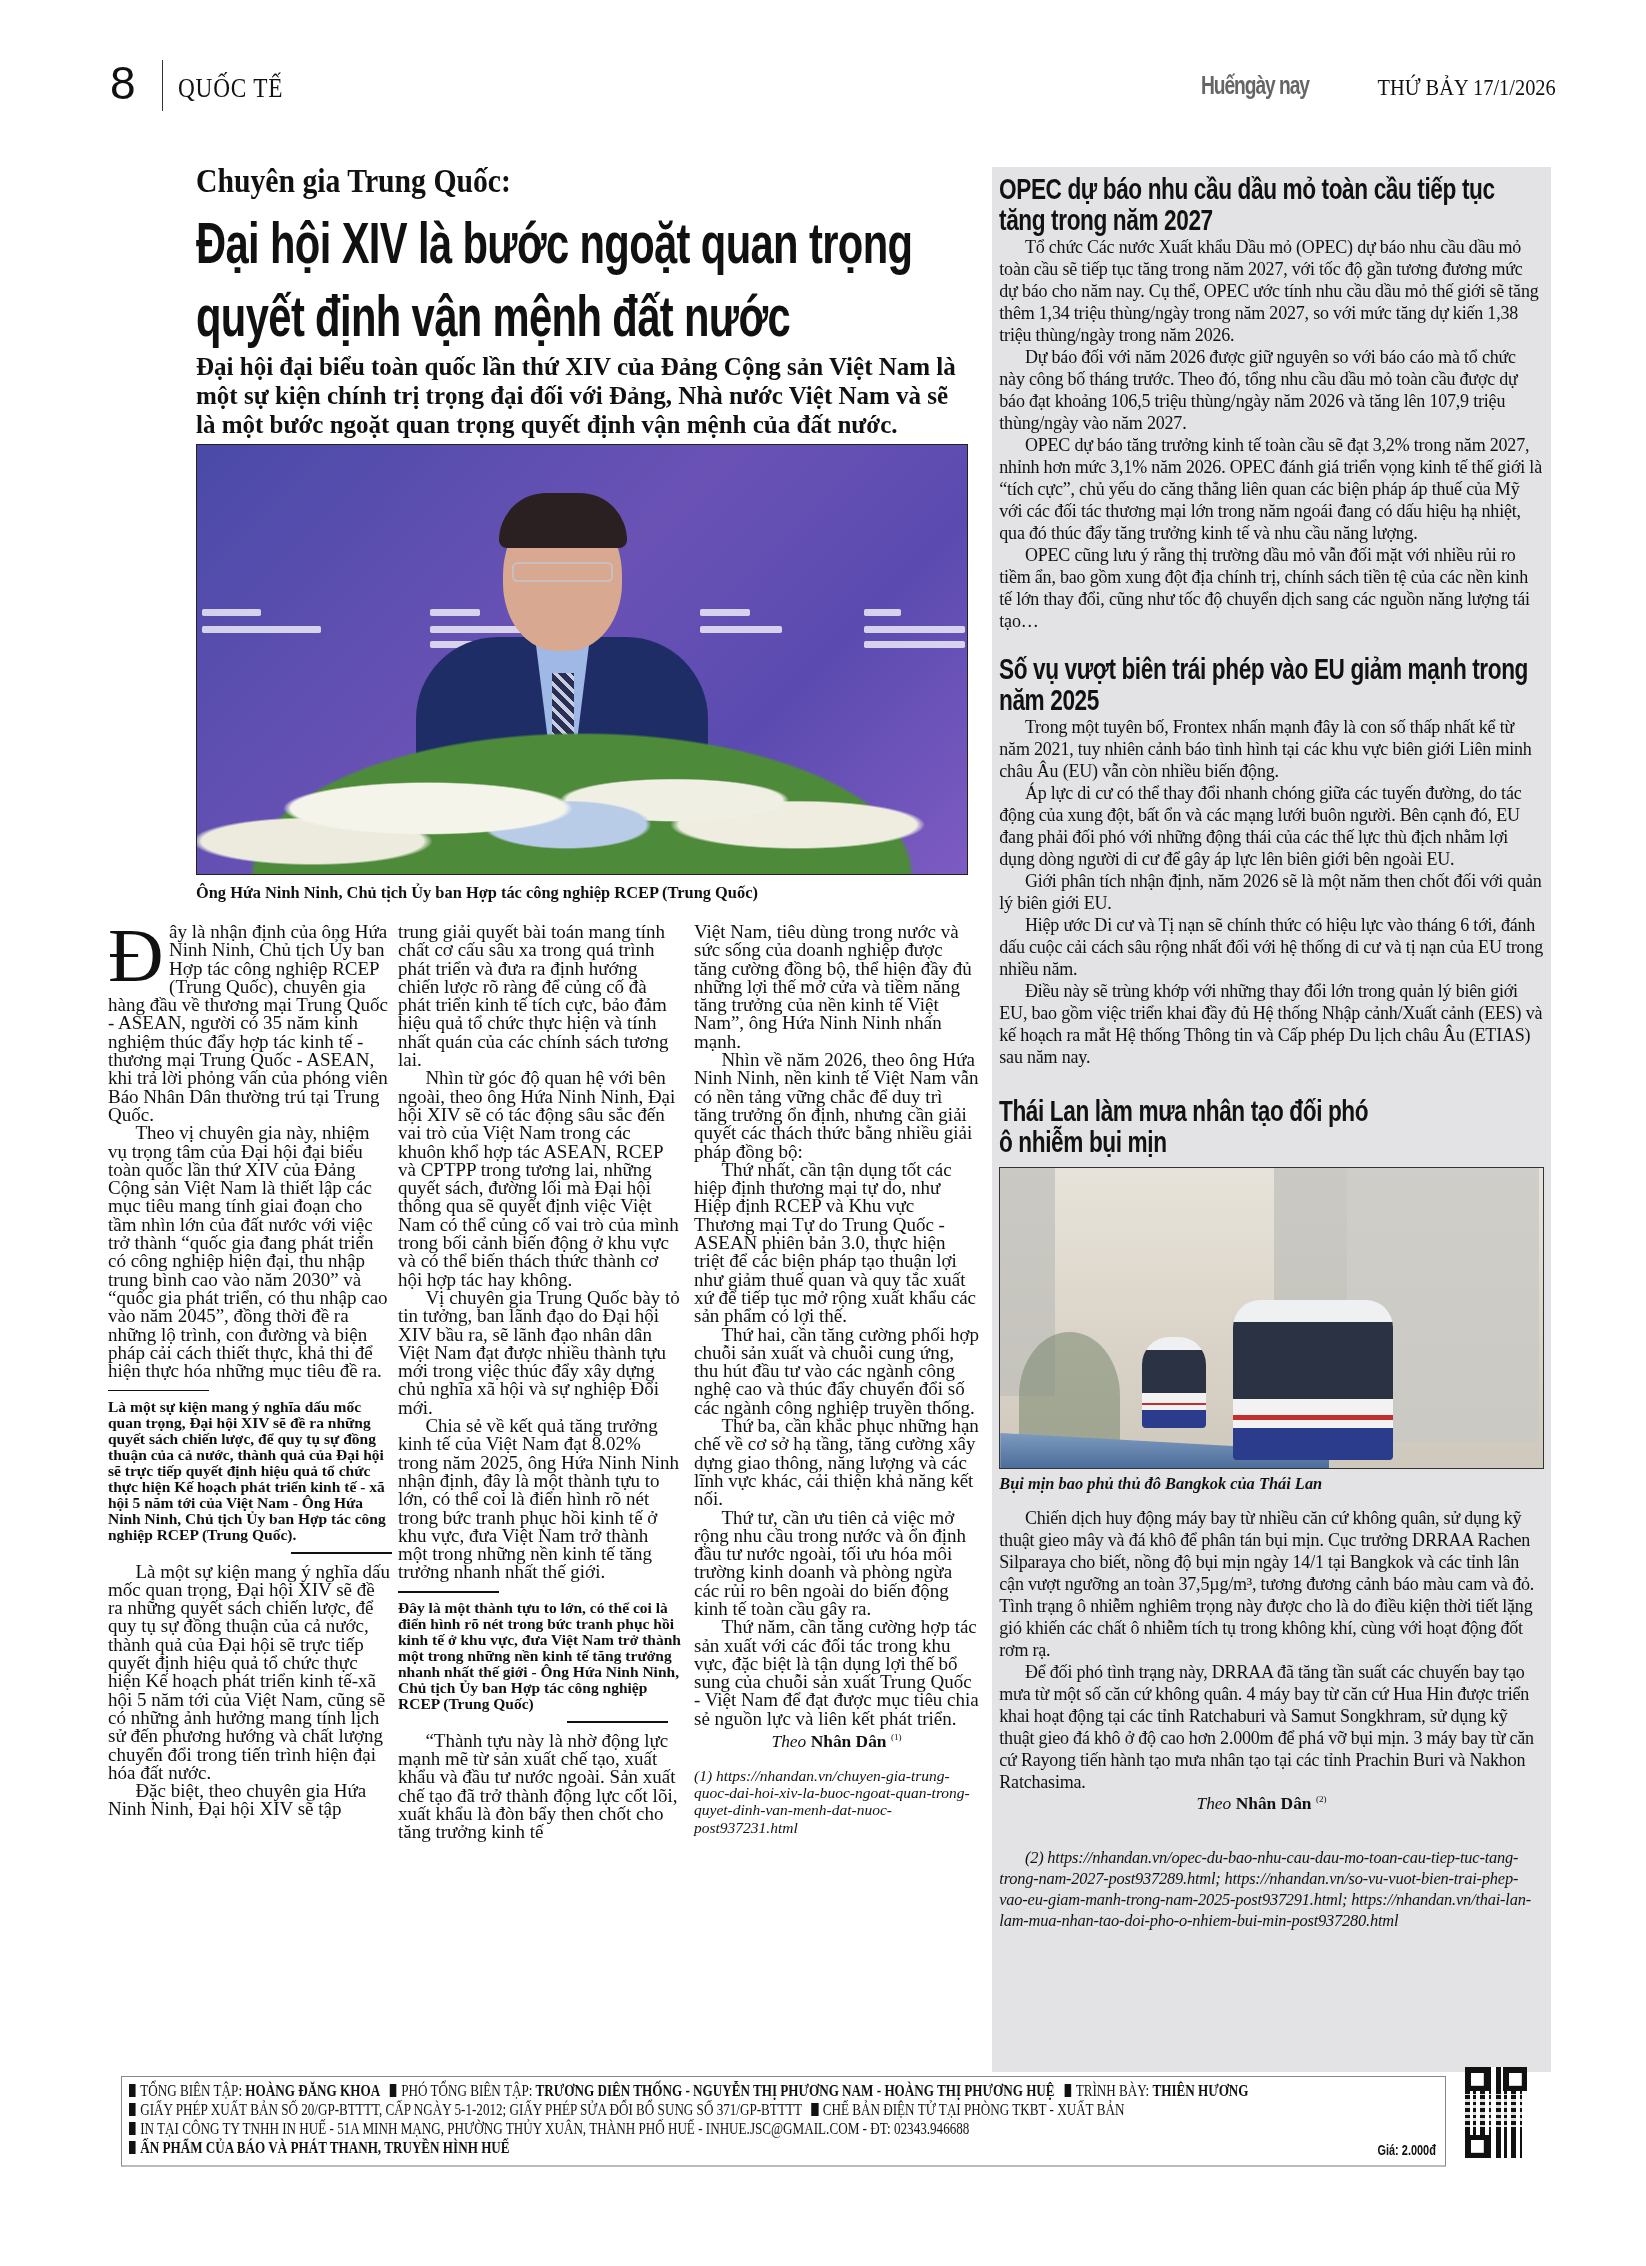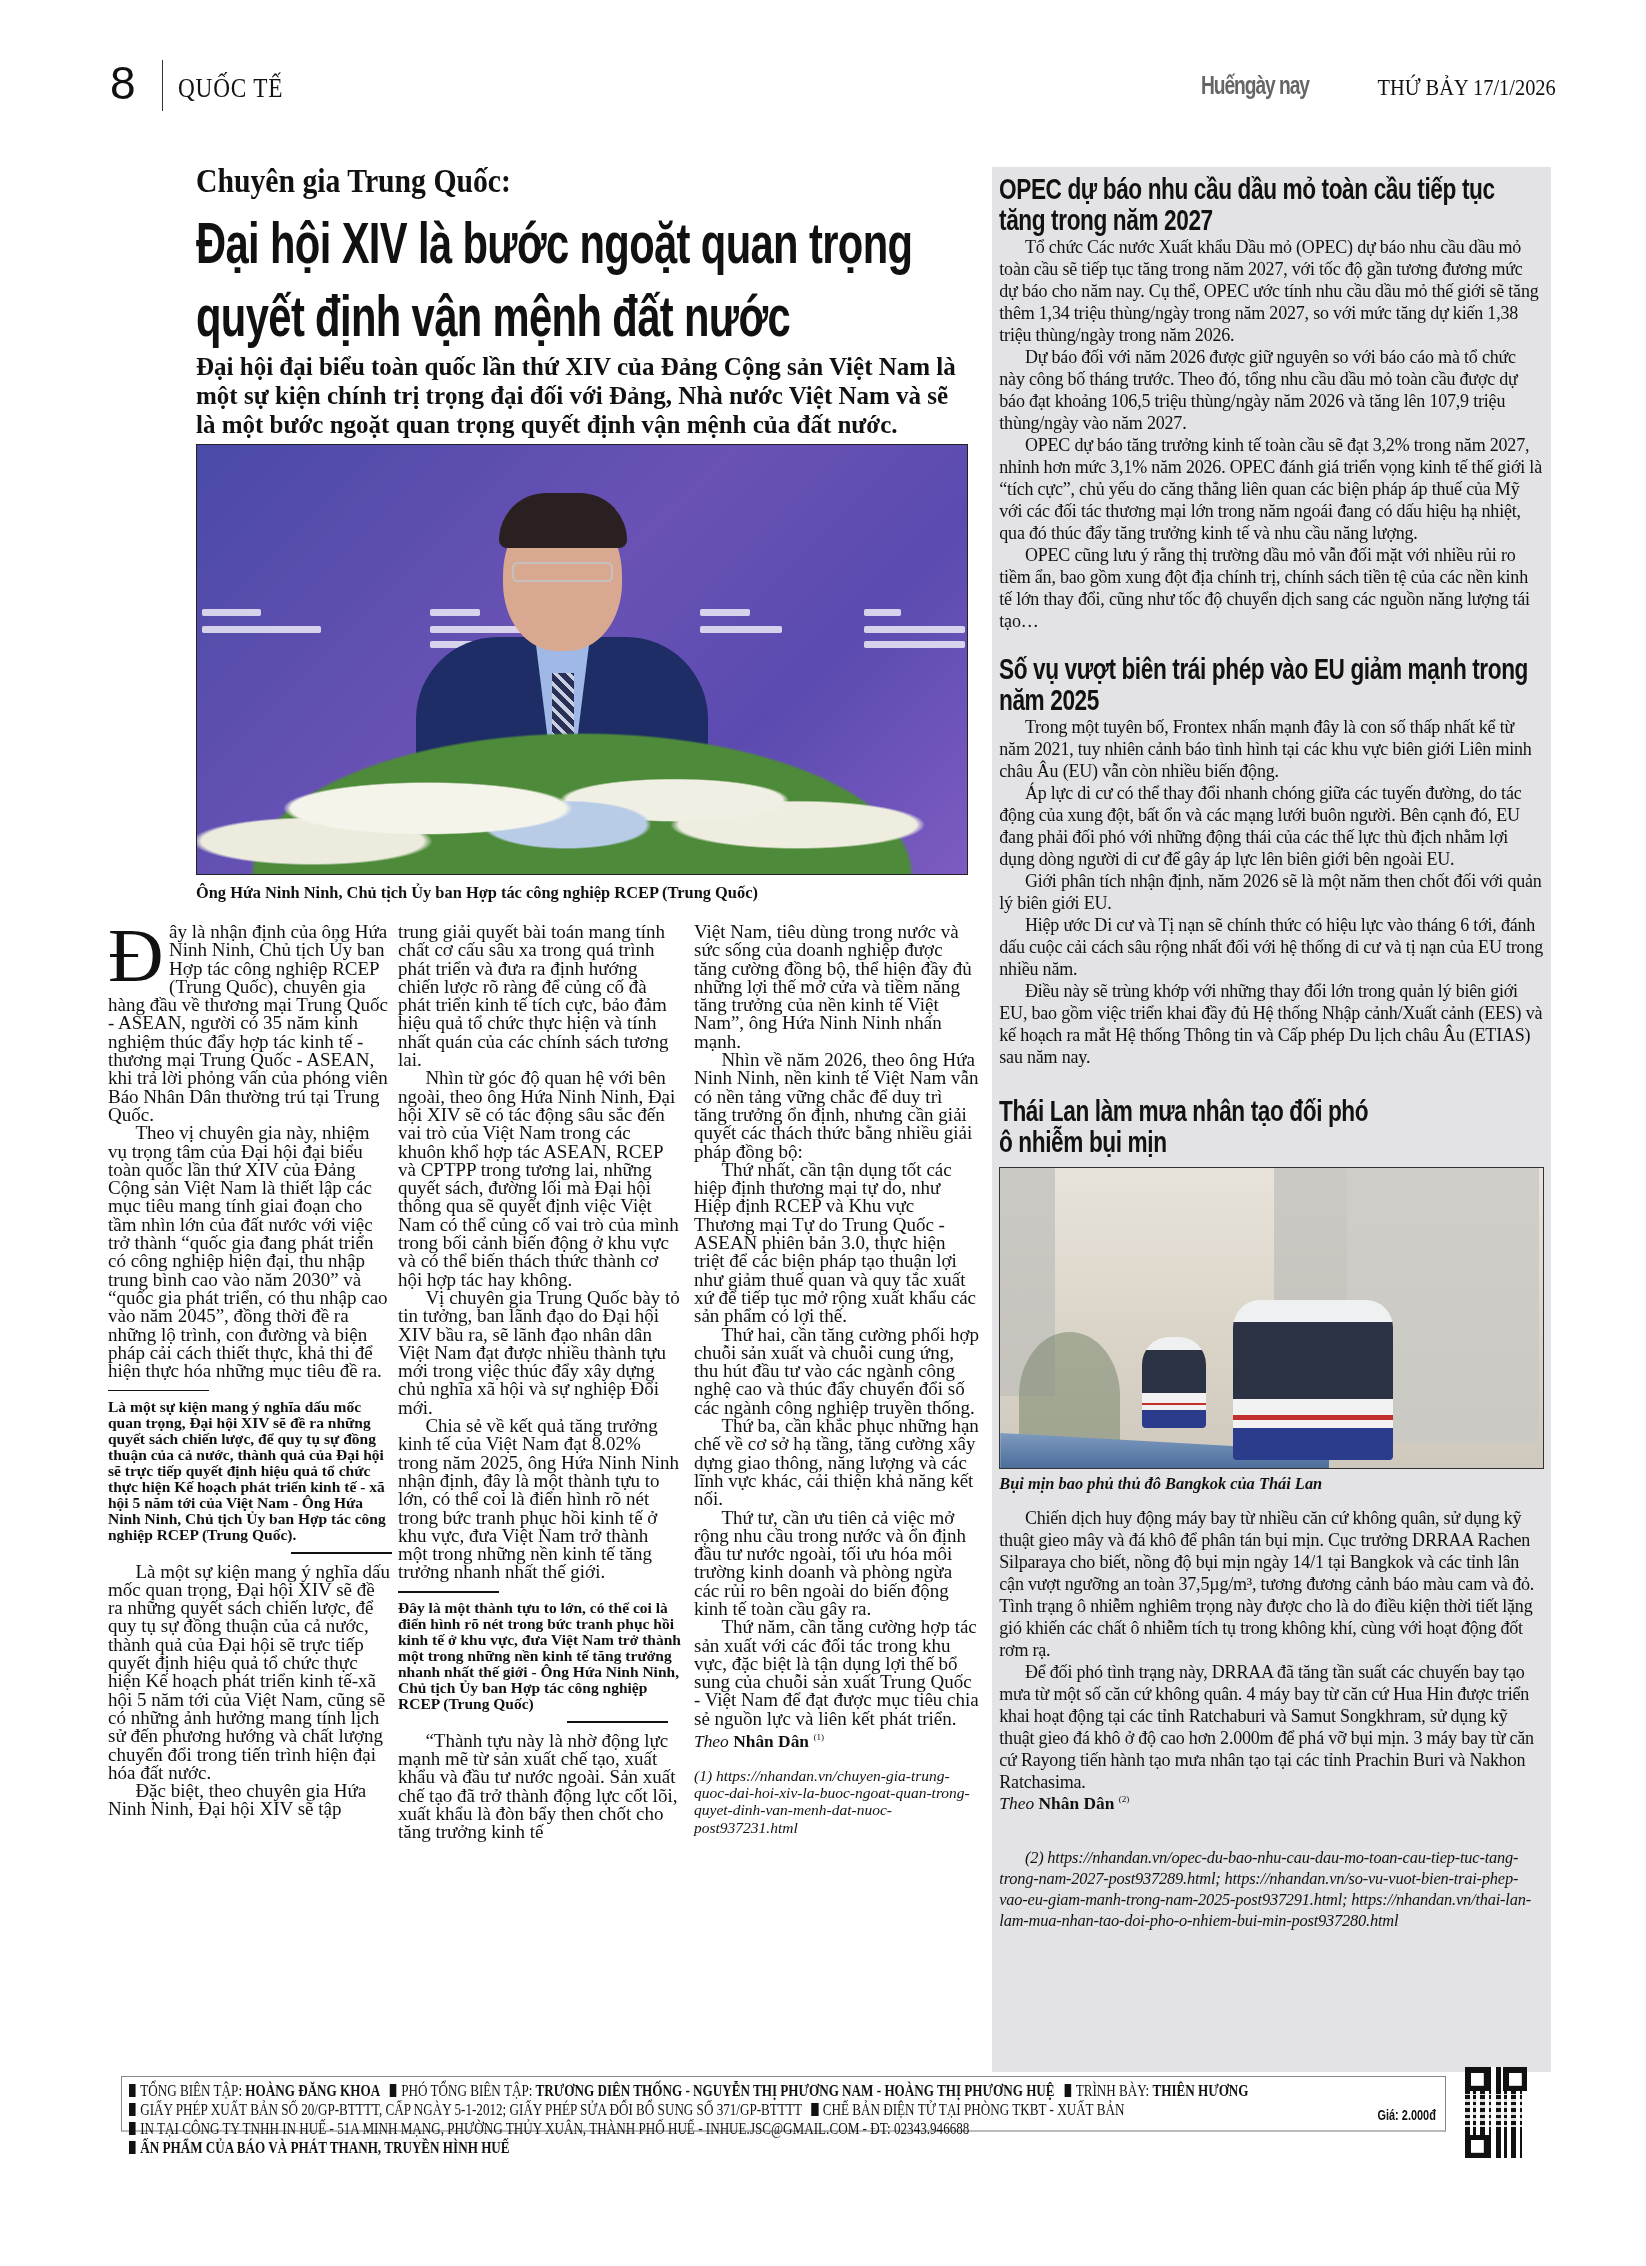--- a/index.html
+++ b/index.html
@@ -35,39 +35,39 @@
                 radial-gradient(ellipse at 15% 80%, #ecebde 0 12%, transparent 13%),
                 radial-gradient(ellipse at 50% 100%, #4d8a3a 0 60%, transparent 61%); }
   .photo-caption { position: absolute; left: 196px; top: 883px; font-size: 16.4px; font-weight: 700; }
 
   .col { position: absolute; font-size: 19px; line-height: 18.3px; text-align: left; }
   .col p { text-indent: 27.4px; }
   .col p.noind { text-indent: 0; }
   .dropcap { float: left; font-size: 77px; line-height: 60px; margin: 1.8px 5.5px 0 0; font-family: "Liberation Serif", serif; }
   .quote { font-weight: 700; font-size: 15.5px; line-height: 16px; }
   .rule { height: 1.8px; background: #111; }
-  .byline { text-align: left; font-size: 17.4px; }
+  .byline { text-align: center; font-size: 17.4px; }
   .byline i { font-style: italic; }
   .byline b { font-weight: 700; }
   .footnote { font-style: italic; font-size: 15.5px; line-height: 17.4px; }
   sup { font-size: 9.1px; }
 
   
   .side { position: absolute; left: 992px; top: 167px; width: 559px; height: 1905px; background: #e3e3e5; padding: 0 7.3px; }
   .side-h { font-family: "Liberation Sans", sans-serif; font-weight: 700; font-size: 29px; line-height: 31px; letter-spacing: -0.5px; transform: scaleX(0.78); transform-origin: left; width: 694px; }
   .side-p { font-size: 18px; line-height: 22px; text-indent: 25.6px; letter-spacing: -0.2px; }
   .side-photo { width: 545px; height: 302px; border: 0.9px solid #333; position: relative; overflow: hidden;
     background: linear-gradient(180deg, #e8e3da 0%, #dcd6ca 50%, #cfc9bd 100%); }
   .bldg { position: absolute; background: rgba(190,190,185,0.7); }
   .train { position: absolute; border-radius: 27.4px 27.4px 3.7px 3.7px; background: linear-gradient(180deg, #eef0f2 0 14%, #2a3244 14% 62%, #f2f2f2 62% 72%, #c2302e 72% 75%, #f2f2f2 75% 80%, #2b3c8c 80% 100%); }
   .track { position: absolute; background: linear-gradient(180deg, #8aa6c8, #4a6b99); }
   .side-cap { font-style: italic; font-weight: 700; font-size: 16.4px; }
 
   
-  .foot { position: absolute; left: 121px; top: 2076px; width: 1325px; height: 56px; border: 0.9px solid #888; border-bottom: 2.7px solid #bbb; padding: 3.7px 7.3px; }
+  .foot { position: absolute; left: 121px; top: 2076px; width: 1325px; height: 91px; border: 0.9px solid #888; border-bottom: 2.7px solid #bbb; padding: 3.7px 7.3px; }
   .foot-line { font-size: 16px; line-height: 19px; white-space: nowrap; transform: scaleX(0.82); transform-origin: left; }
   .sq { display: inline-block; width: 8.2px; height: 12.8px; background: #111; margin-right: 5.5px; vertical-align: -0.9px; }
   .price { position: absolute; right: 9.1px; bottom: 7.3px; font-family: "Liberation Sans", sans-serif; font-weight: 700; font-size: 14.6px; transform: scaleX(0.75); transform-origin: right; }
   .qr { position: absolute; left: 1465px; top: 2067px; width: 62px; height: 91px;
     background:
       linear-gradient(#fff,#fff) 5.5px 5.5px/12.8px 12.8px no-repeat,
       linear-gradient(#111,#111) 0 0/24px 24px no-repeat,
       linear-gradient(#fff,#fff) 44px 5.5px/12.8px 12.8px no-repeat,
       linear-gradient(#111,#111) 38px 0/24px 24px no-repeat,
       linear-gradient(#fff,#fff) 5.5px 73px/12.8px 12.8px no-repeat,

